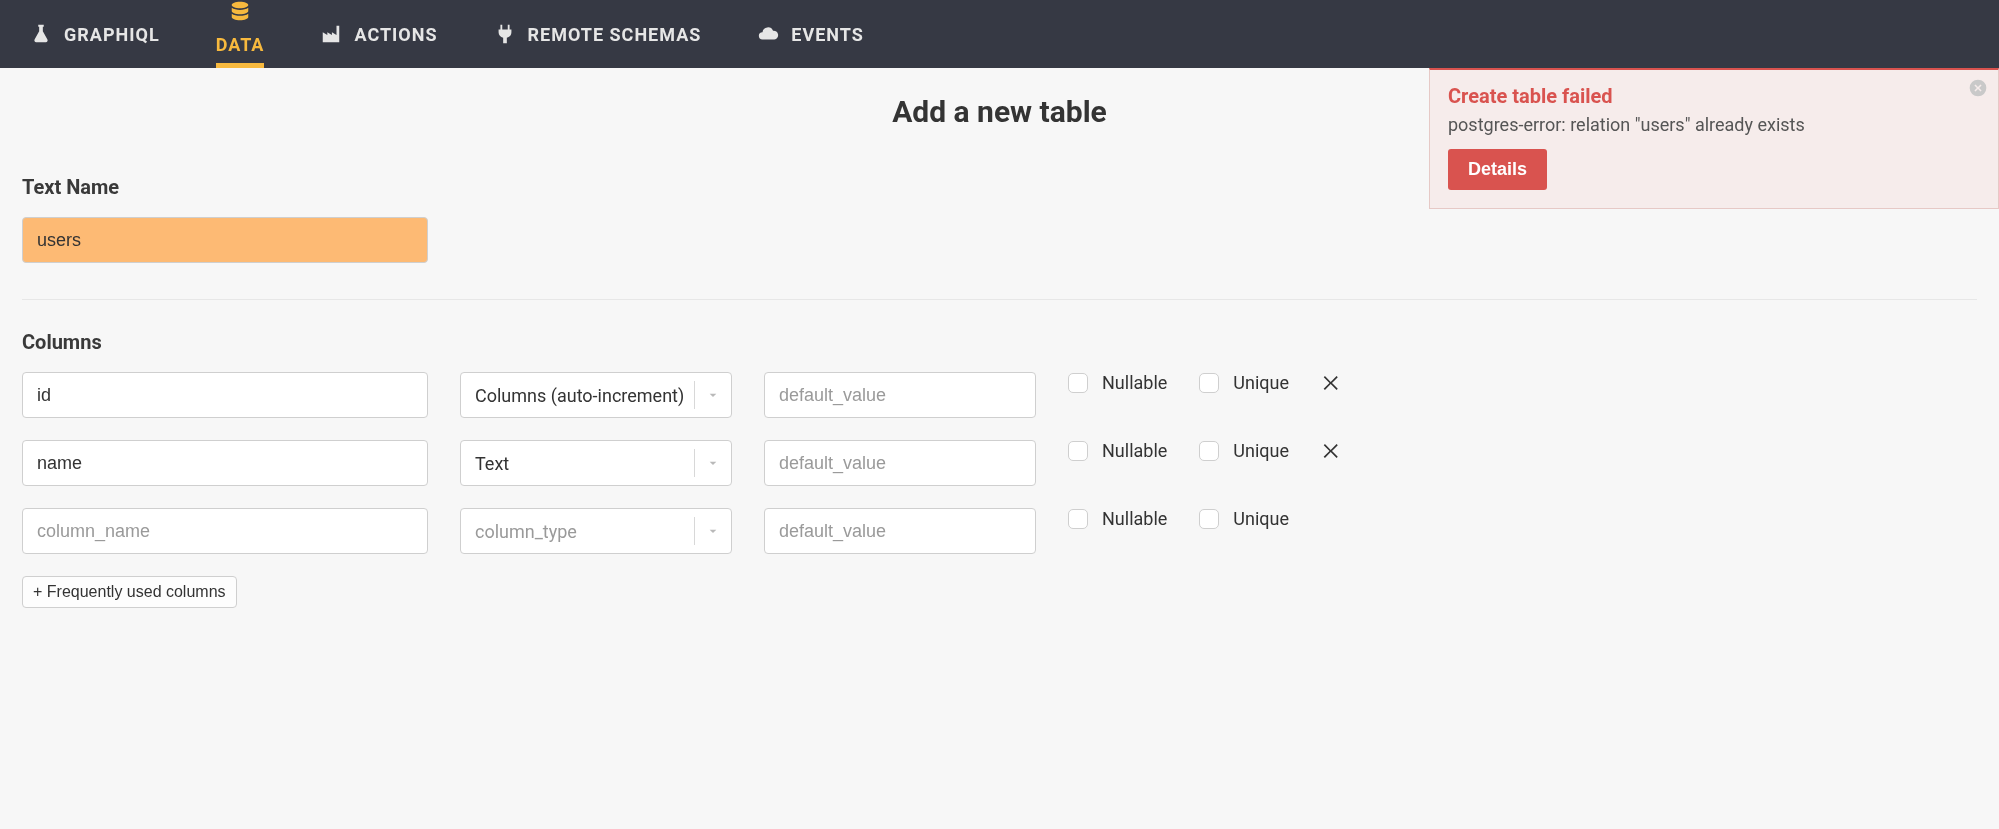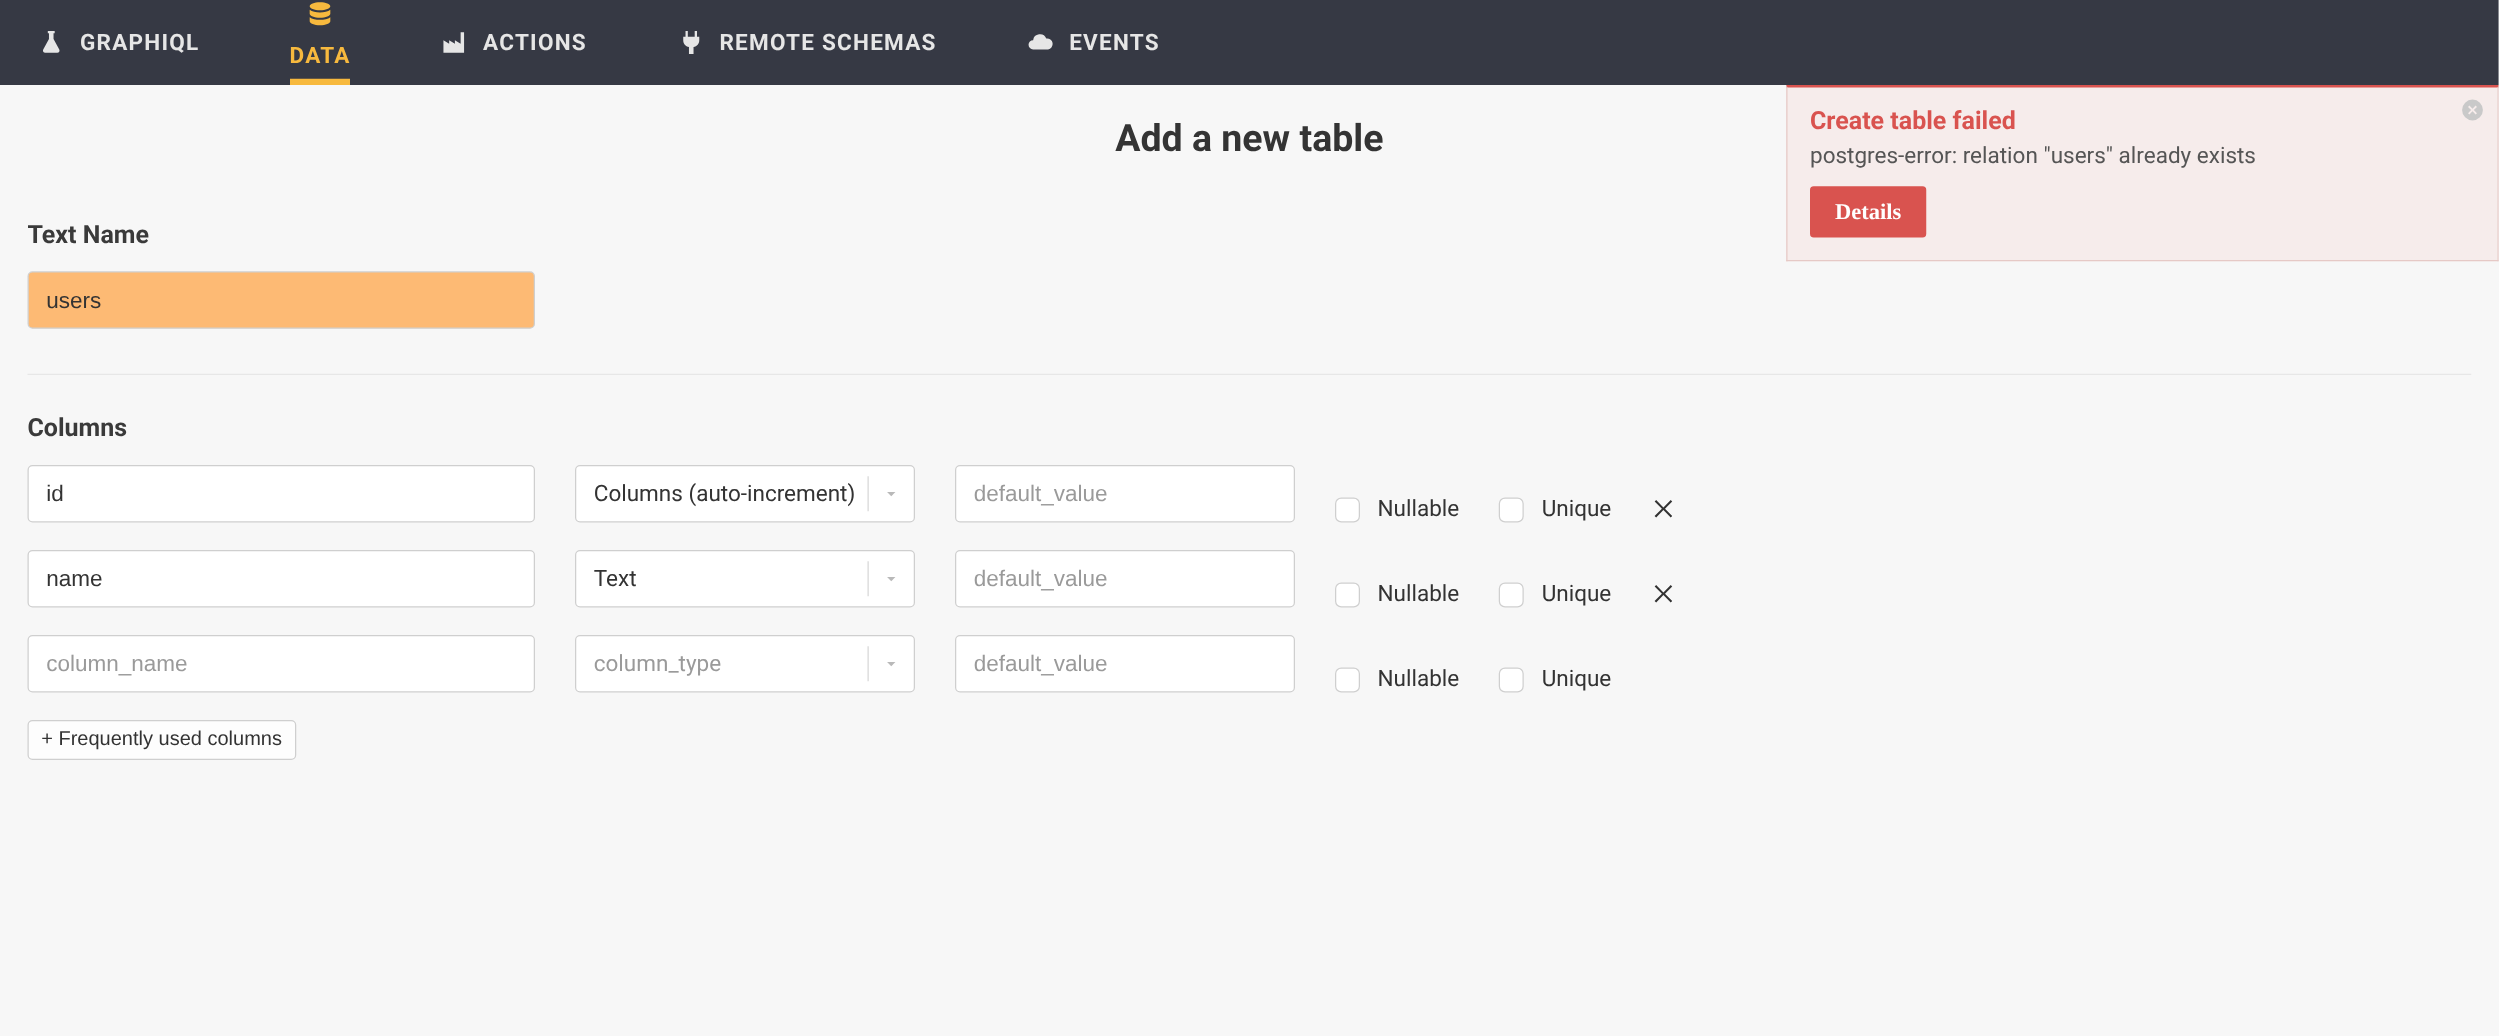--- a/index.html
+++ b/index.html
@@ -3,21 +3,21 @@
 <meta charset="utf-8">
 <style>
   * { box-sizing: border-box; margin: 0; padding: 0; }
   html, body { font-family: -apple-system, BlinkMacSystemFont, "Segoe UI", Roboto, Helvetica, Arial, sans-serif; background:#f7f7f7; color:#333; }
   .topnav {
     background:#363944;
     height:68px;
     display:flex;
     align-items:center;
     padding:0 30px;
-    gap:72px;
+    gap:56px;
   }
   .nav-item {
     display:flex;
     align-items:center;
     gap:12px;
     color:#e6e6e6;
     font-weight:700;
     letter-spacing:1px;
     font-size:18px;
     height:68px;
@@ -42,21 +42,21 @@
   .field {
     width:406px; height:46px;
     border:1px solid #cfcfcf; border-radius:4px;
     background:#fdba74; font-size:18px; padding:0 14px;
     color:#333;
   }
   .field::placeholder { color:#9a9a9a; }
   .section-table { margin-bottom:20px; }
   .hr { border:none; border-top:1px solid #e7e7e7; margin:36px 0 30px; }
   .cols { display:flex; flex-direction:column; gap:22px; }
-  .col-row { display:flex; align-items:flex-end; gap:32px; }
+  .col-row { display:flex; align-items:flex-start; gap:32px; }
   .col-name { width:406px; height:46px; border:1px solid #cfcfcf; border-radius:4px; background:#fff; font-size:18px; padding:0 14px; color:#333; }
   .col-name::placeholder { color:#9a9a9a; }
   .col-type {
     width:272px; height:46px;
     border:1px solid #cfcfcf; border-radius:4px; background:#fff;
     display:flex; align-items:center; justify-content:space-between;
     padding:0 10px 0 14px; font-size:18px; color:#333; cursor:pointer;
   }
   .col-type.placeholder { color:#9a9a9a; }
   .chevron-wrap { display:flex; align-items:center; gap:10px; }
@@ -89,21 +89,21 @@
     background:#f6eceb;
     border:1px solid #e6c9c6;
     border-top:2px solid #d9534f;
     padding:14px 18px 18px;
   }
   .toast-title { color:#d9534f; font-weight:700; font-size:20px; margin-bottom:6px; }
   .toast-body { color:#555; font-size:18px; margin-bottom:14px; }
   .toast-btn {
     background:#d9534f; color:#fff; border:none;
     padding:10px 20px; font-size:18px; font-weight:600;
-    border-radius:3px; cursor:pointer;font-family:Liberation Serif, serif;
+    border-radius:3px; cursor:pointer;
   }
   .toast-close {
     position:absolute; top:8px; right:10px;
     width:20px; height:20px; fill:#c9c9c9; cursor:pointer;
   }
   .page-wrap { position:relative; }
 </style>
 </head>
 <body>
 

